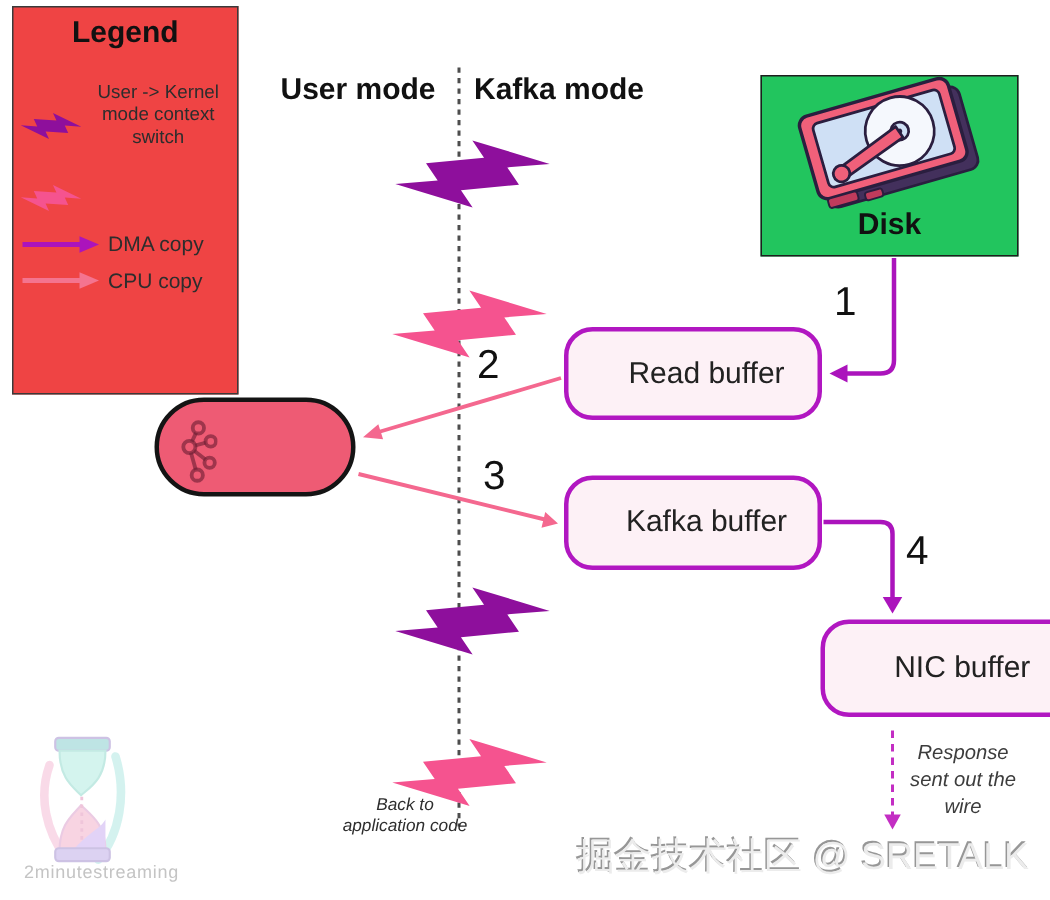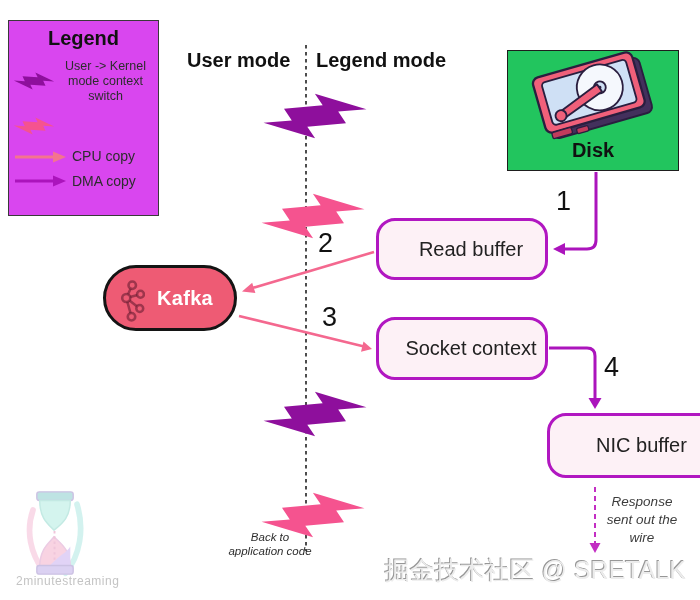--- a/index.html
+++ b/index.html
@@ -7,27 +7,27 @@
     width:700px;height:600px;position:relative;overflow:hidden;
     background:#ffffff;
     font-family:"Liberation Sans", sans-serif;
     color:#1c1c1c;
   }
   svg{display:block;}
   #overlay{position:absolute;left:0;top:0;z-index:1;}
 
   
   .legend-box{
-    position:absolute;left:8px;top:20px;width:151px;height:196px;
-    background:#d946ef;border:1.5px solid #3a3a3a;z-index:2;
+    position:absolute;left:8px;top:4px;width:151px;height:259px;
+    background:#ef4444;border:1.5px solid #3a3a3a;z-index:2;
     display:flex;flex-direction:column;align-items:center;box-sizing:border-box;
   }
   .legend-title{font-size:20px;font-weight:bold;margin-top:6px;color:#111;}
   .legend-item{display:flex;align-items:center;width:100%;box-sizing:border-box;padding:0 3px;}
-  .legend-item.bolt-row{margin-top:9px;}
+  .legend-item.bolt-row{margin-top:20px;align-items:flex-end;}
   .legend-item.arrow-row{margin-top:8px;}
   .legend-item .li-icon{flex:0 0 auto;}
   .legend-item .li-label{
     flex:1 1 auto;text-align:center;font-size:12.5px;line-height:1.18;color:#2d2d2d;
   }
   .legend-item.arrow-row .li-label{font-size:14px;text-align:left;padding-left:4px;}
 
   
   .mode-label{
     position:absolute;top:49px;font-size:20px;font-weight:bold;color:#111;z-index:2;white-space:nowrap;
@@ -150,40 +150,40 @@
     <span class="li-icon">
       <svg width="44" height="28" viewBox="-26 -14 52 28">
           <use href="#bolt-shape" transform="scale(0.46)" fill="#f5538f"></use>
         </svg>
     </span>
   </div>
 
   <div class="legend-item arrow-row">
     <span class="li-icon">
       <svg width="56" height="16">
+          <line x1="3" y1="8" x2="42" y2="8" stroke="#ab14bc" stroke-width="3.2"></line>
+          <polygon points="54,8 41,2.5 41,13.5" fill="#ab14bc"></polygon>
+        </svg>
+    </span>
+    <span class="li-label">DMA copy</span>
+  </div>
+
+  <div class="legend-item arrow-row">
+    <span class="li-icon">
+      <svg width="56" height="16">
           <line x1="3" y1="8" x2="42" y2="8" stroke="#f4748f" stroke-width="3.2"></line>
           <polygon points="54,8 41,2.5 41,13.5" fill="#f4748f"></polygon>
         </svg>
     </span>
     <span class="li-label">CPU copy</span>
   </div>
-
-  <div class="legend-item arrow-row">
-    <span class="li-icon">
-      <svg width="56" height="16">
-          <line x1="3" y1="8" x2="42" y2="8" stroke="#ab14bc" stroke-width="3.2"></line>
-          <polygon points="54,8 41,2.5 41,13.5" fill="#ab14bc"></polygon>
-        </svg>
-    </span>
-    <span class="li-label">DMA copy</span>
-  </div>
 </div>
 
 <div class="mode-label user">User mode</div>
-<div class="mode-label kernel">Legend mode</div>
+<div class="mode-label kernel">Kafka mode</div>
 
 <div class="disk-box">
   <span>
     <svg width="150" height="92" viewBox="0 0 150 100">
       <g transform="rotate(-16 75 50)">
         <rect x="22" y="21" width="112" height="62" rx="7" fill="#43305c" stroke="#2a1e3f" stroke-width="2"></rect>
         <rect x="16" y="13" width="112" height="62" rx="7" fill="#f0607a" stroke="#2a1e3f" stroke-width="2.5"></rect>
         <rect x="25" y="20" width="95" height="48" rx="4" fill="#cfe0f5" stroke="#2a1e3f" stroke-width="2"></rect>
         <circle cx="85" cy="42" r="25" fill="#f5f8fd" stroke="#2a1e3f" stroke-width="2"></circle>
         <circle cx="85" cy="42" r="6.5" fill="#cfe0f5" stroke="#2a1e3f" stroke-width="2"></circle>
@@ -209,25 +209,24 @@
       </g>
       <g stroke="#6e1e33" stroke-opacity="0.62" stroke-width="3.4" fill="#ee5b74">
         <circle cx="23" cy="10" r="5"></circle>
         <circle cx="34" cy="22" r="4.6"></circle>
         <circle cx="15" cy="27" r="5.4"></circle>
         <circle cx="33" cy="41" r="4.6"></circle>
         <circle cx="22" cy="52" r="5"></circle>
       </g>
     </svg>
   </span>
-  <span class="kafka-label">Kafka</span>
 </div>
 
 <div class="buffer read">Read buffer</div>
-<div class="buffer socket">Socket context</div>
+<div class="buffer socket">Kafka buffer</div>
 <div class="buffer nic">NIC buffer</div>
 
 <span class="step-num s1">1</span>
 <span class="step-num s2">2</span>
 <span class="step-num s3">3</span>
 <span class="step-num s4">4</span>
 
 <div class="note back">Back to application code</div>
 <div class="note response">Response sent out the wire</div>
 

